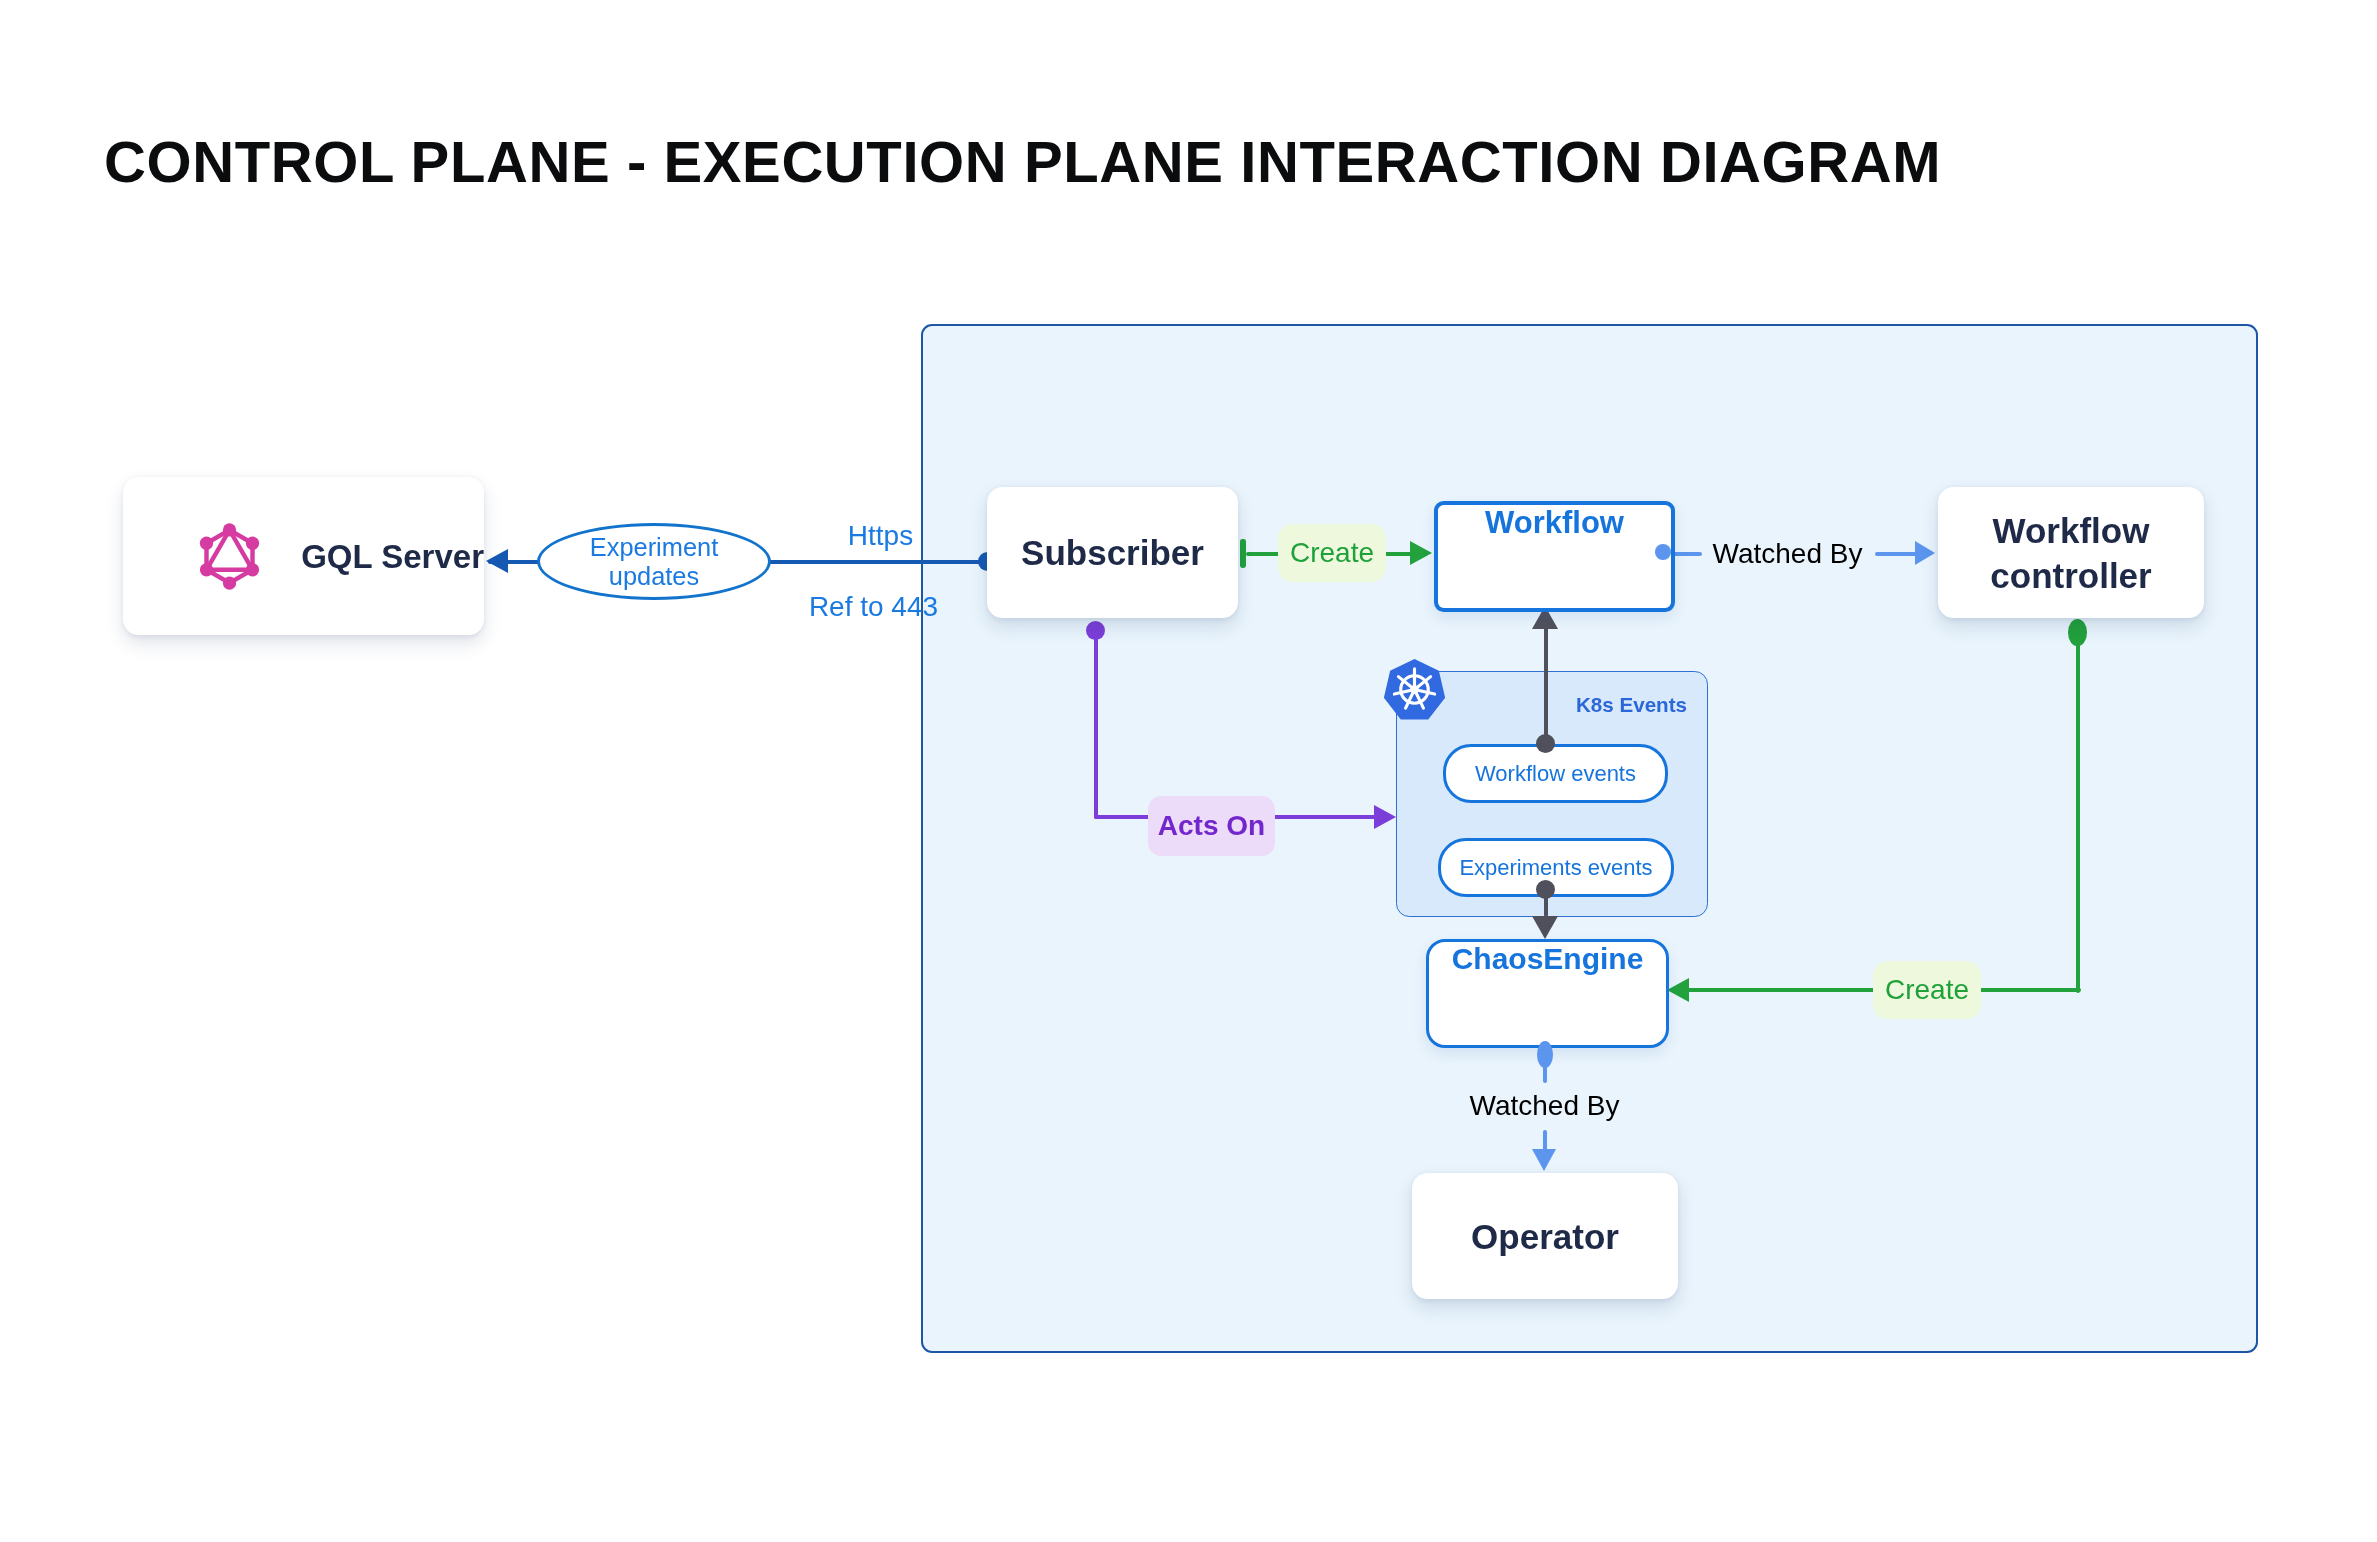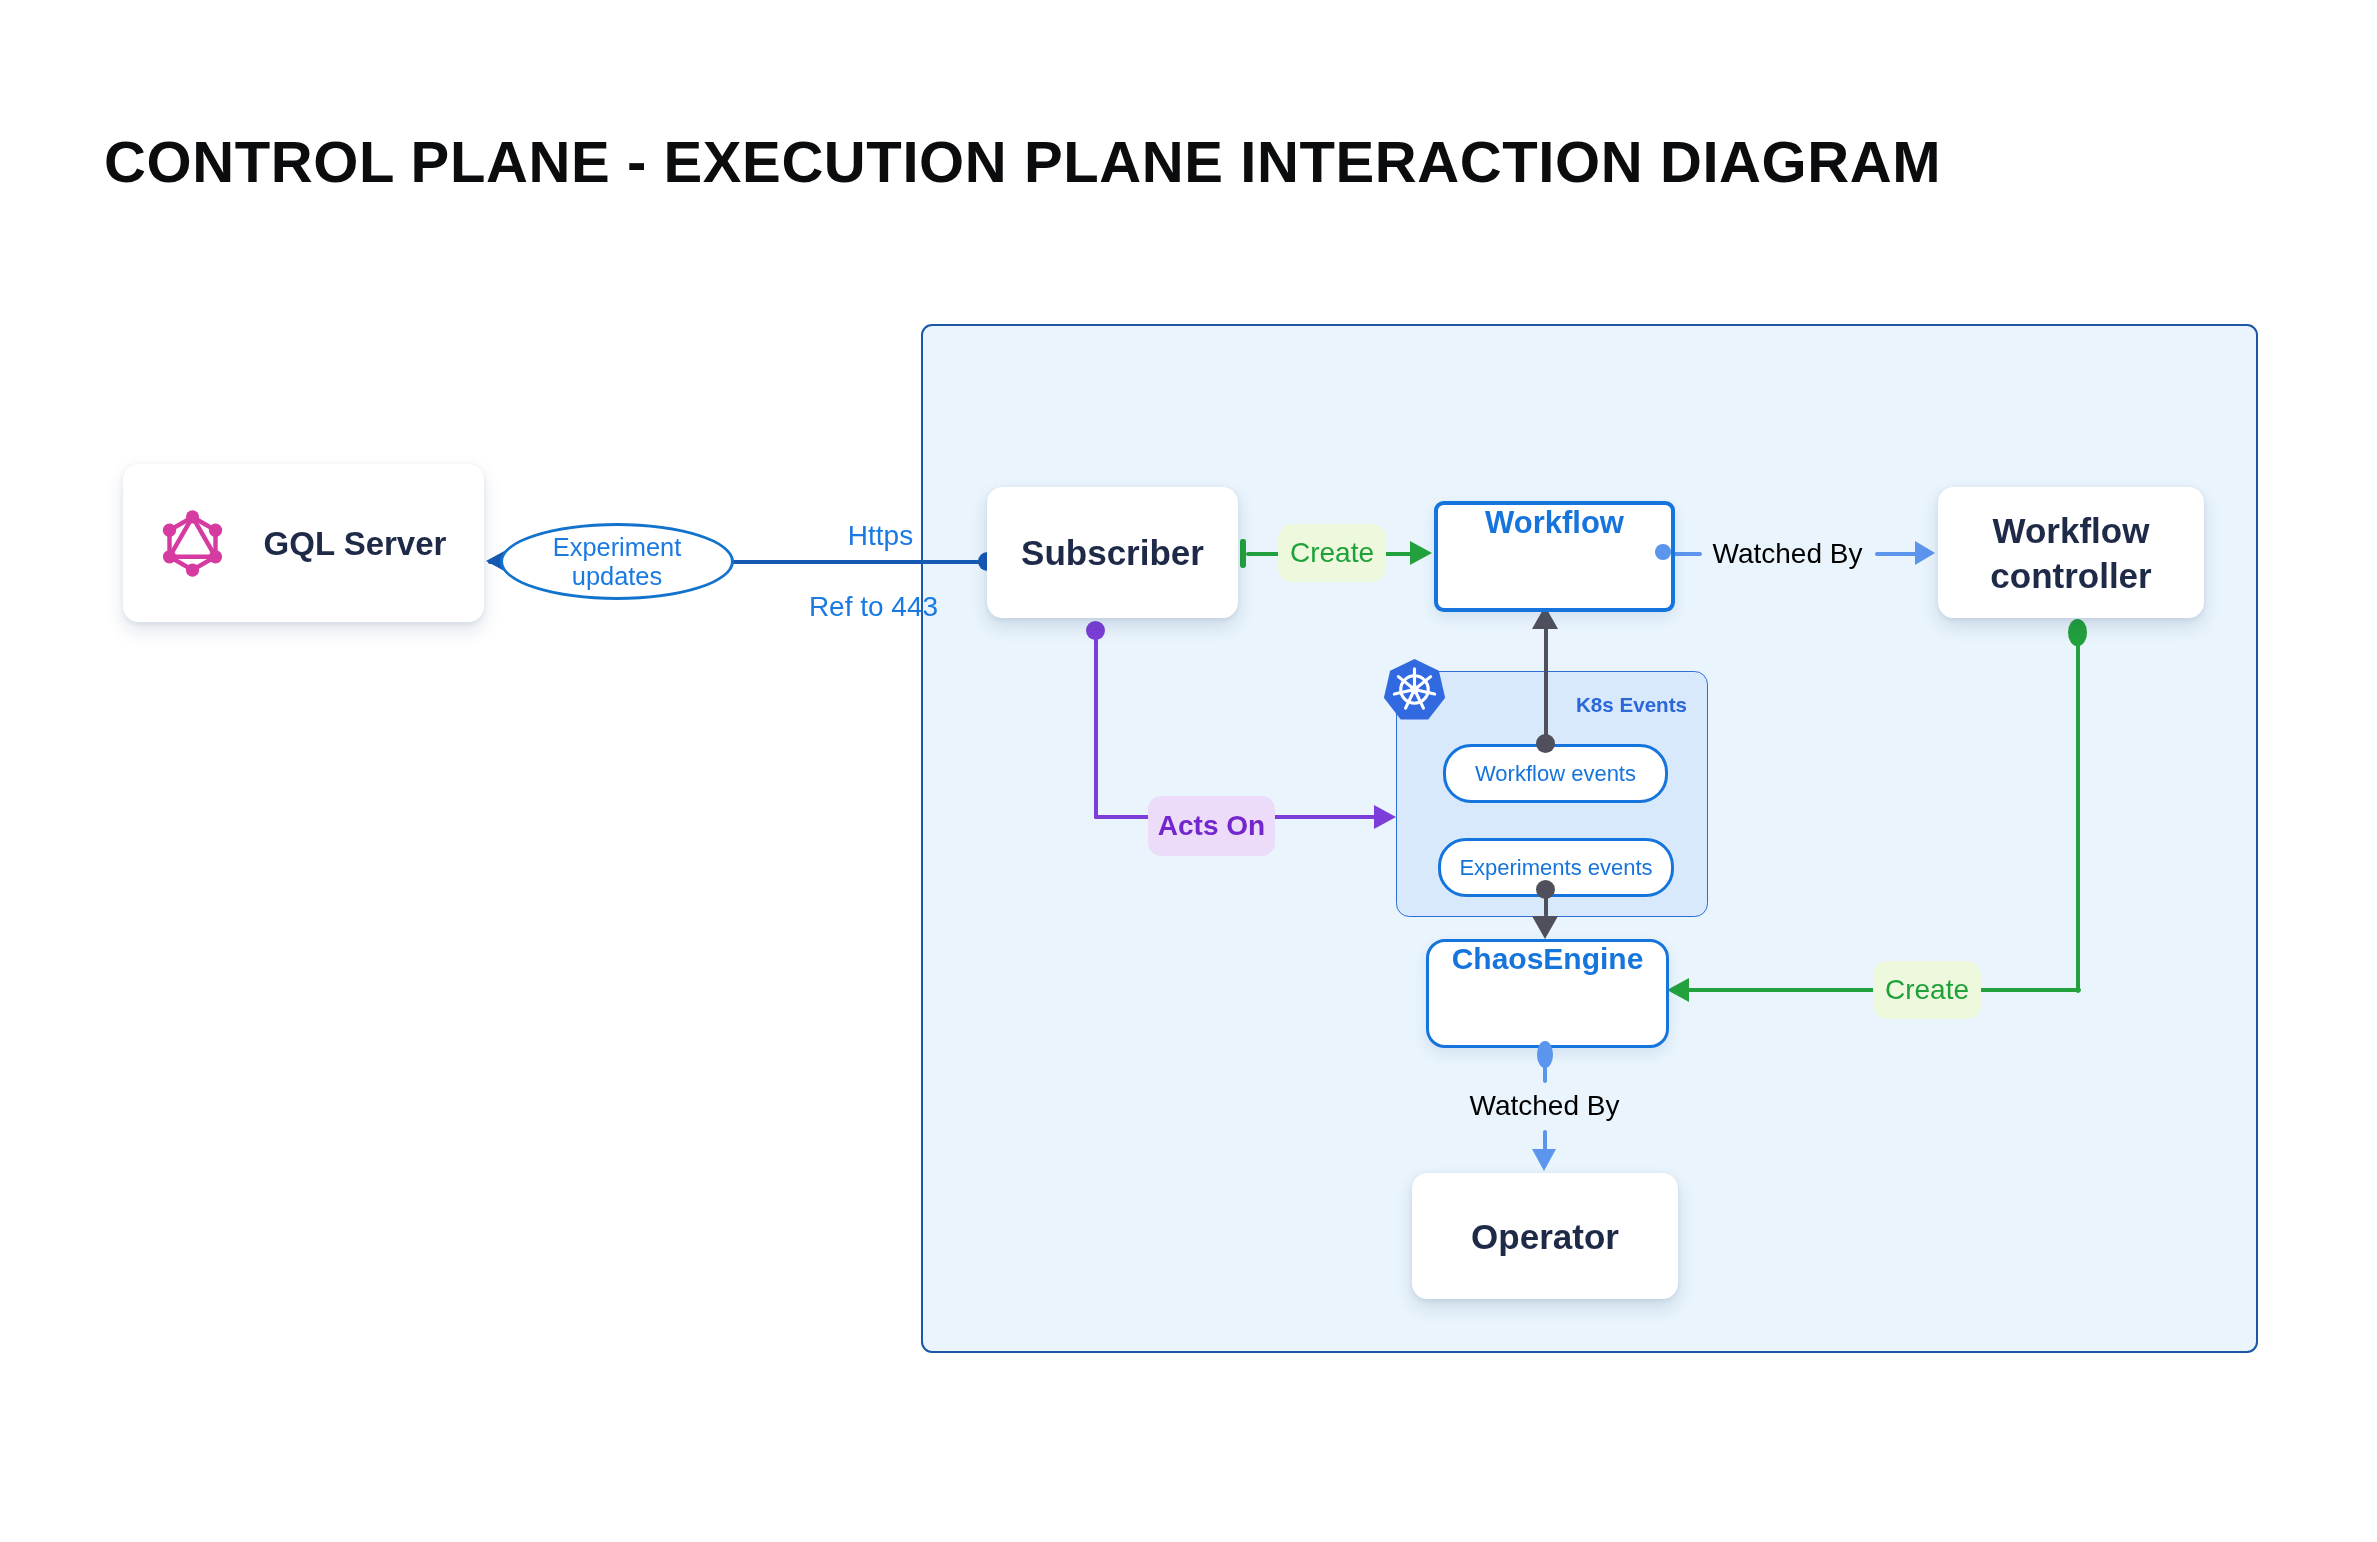--- a/index.html
+++ b/index.html
@@ -43,42 +43,42 @@
 
   
   .hline,.vline{position:absolute;z-index:6;border-radius:2.4px;}
   .dot{position:absolute;border-radius:50%;z-index:8;}
   .tri{position:absolute;width:0;height:0;z-index:8;}
 
   .edge-label{position:absolute;z-index:12;display:flex;align-items:center;justify-content:center;
               font-weight:500;}
 
   
-  .oval{position:absolute;left:500px;top:523px;width:234px;height:77px;background:#ffffff;
+  .oval{position:absolute;left:537px;top:523px;width:234px;height:77px;background:#ffffff;
         border:3px solid #1273cc;border-radius:50%;z-index:12;display:flex;align-items:center;
         justify-content:center;text-align:center;font-size:25.4px;line-height:29px;
         font-weight:500;color:#1b7ae2;padding:0 12px;box-sizing:border-box;}
 
   .blue-text{color:#1b7ae2;}
   .watched{font-size:28px;color:#000000;}
   .green-label{background:#eef8dd;border-radius:14.5px;font-size:28px;color:#1fa13a;}
   .purple-label{background:#eddcf9;border-radius:13.3px;font-size:28px;color:#7226cc;font-weight:600;}
 
   svg{display:block;}
 </style>
 </head>
 <body>
 
 <div id="canvas">
 
   <div class="page-title">CONTROL PLANE - EXECUTION PLANE INTERACTION DIAGRAM</div>
 
   <div class="cluster-box"></div>
 
-  <div class="card" style="left:123px;top:464px;width:361px;height:158px;gap:40px;">
+  <div class="card" style="left:123px;top:477px;width:361px;height:158px;gap:40px;justify-content:flex-end;">
     <span>
       <svg width="63" height="69" viewBox="0 0 70 78">
         <polygon points="35,9 61,24 61,54 35,69 9,54 9,24" fill="none" stroke="#d53ba0" stroke-width="5"></polygon>
         <polygon points="35,9 61,54 9,54" fill="none" stroke="#d53ba0" stroke-width="5"></polygon>
         <circle cx="35" cy="9" r="7.5" fill="#d53ba0"></circle>
         <circle cx="61" cy="24" r="7.5" fill="#d53ba0"></circle>
         <circle cx="61" cy="54" r="7.5" fill="#d53ba0"></circle>
         <circle cx="35" cy="69" r="7.5" fill="#d53ba0"></circle>
         <circle cx="9" cy="54" r="7.5" fill="#d53ba0"></circle>
         <circle cx="9" cy="24" r="7.5" fill="#d53ba0"></circle>

